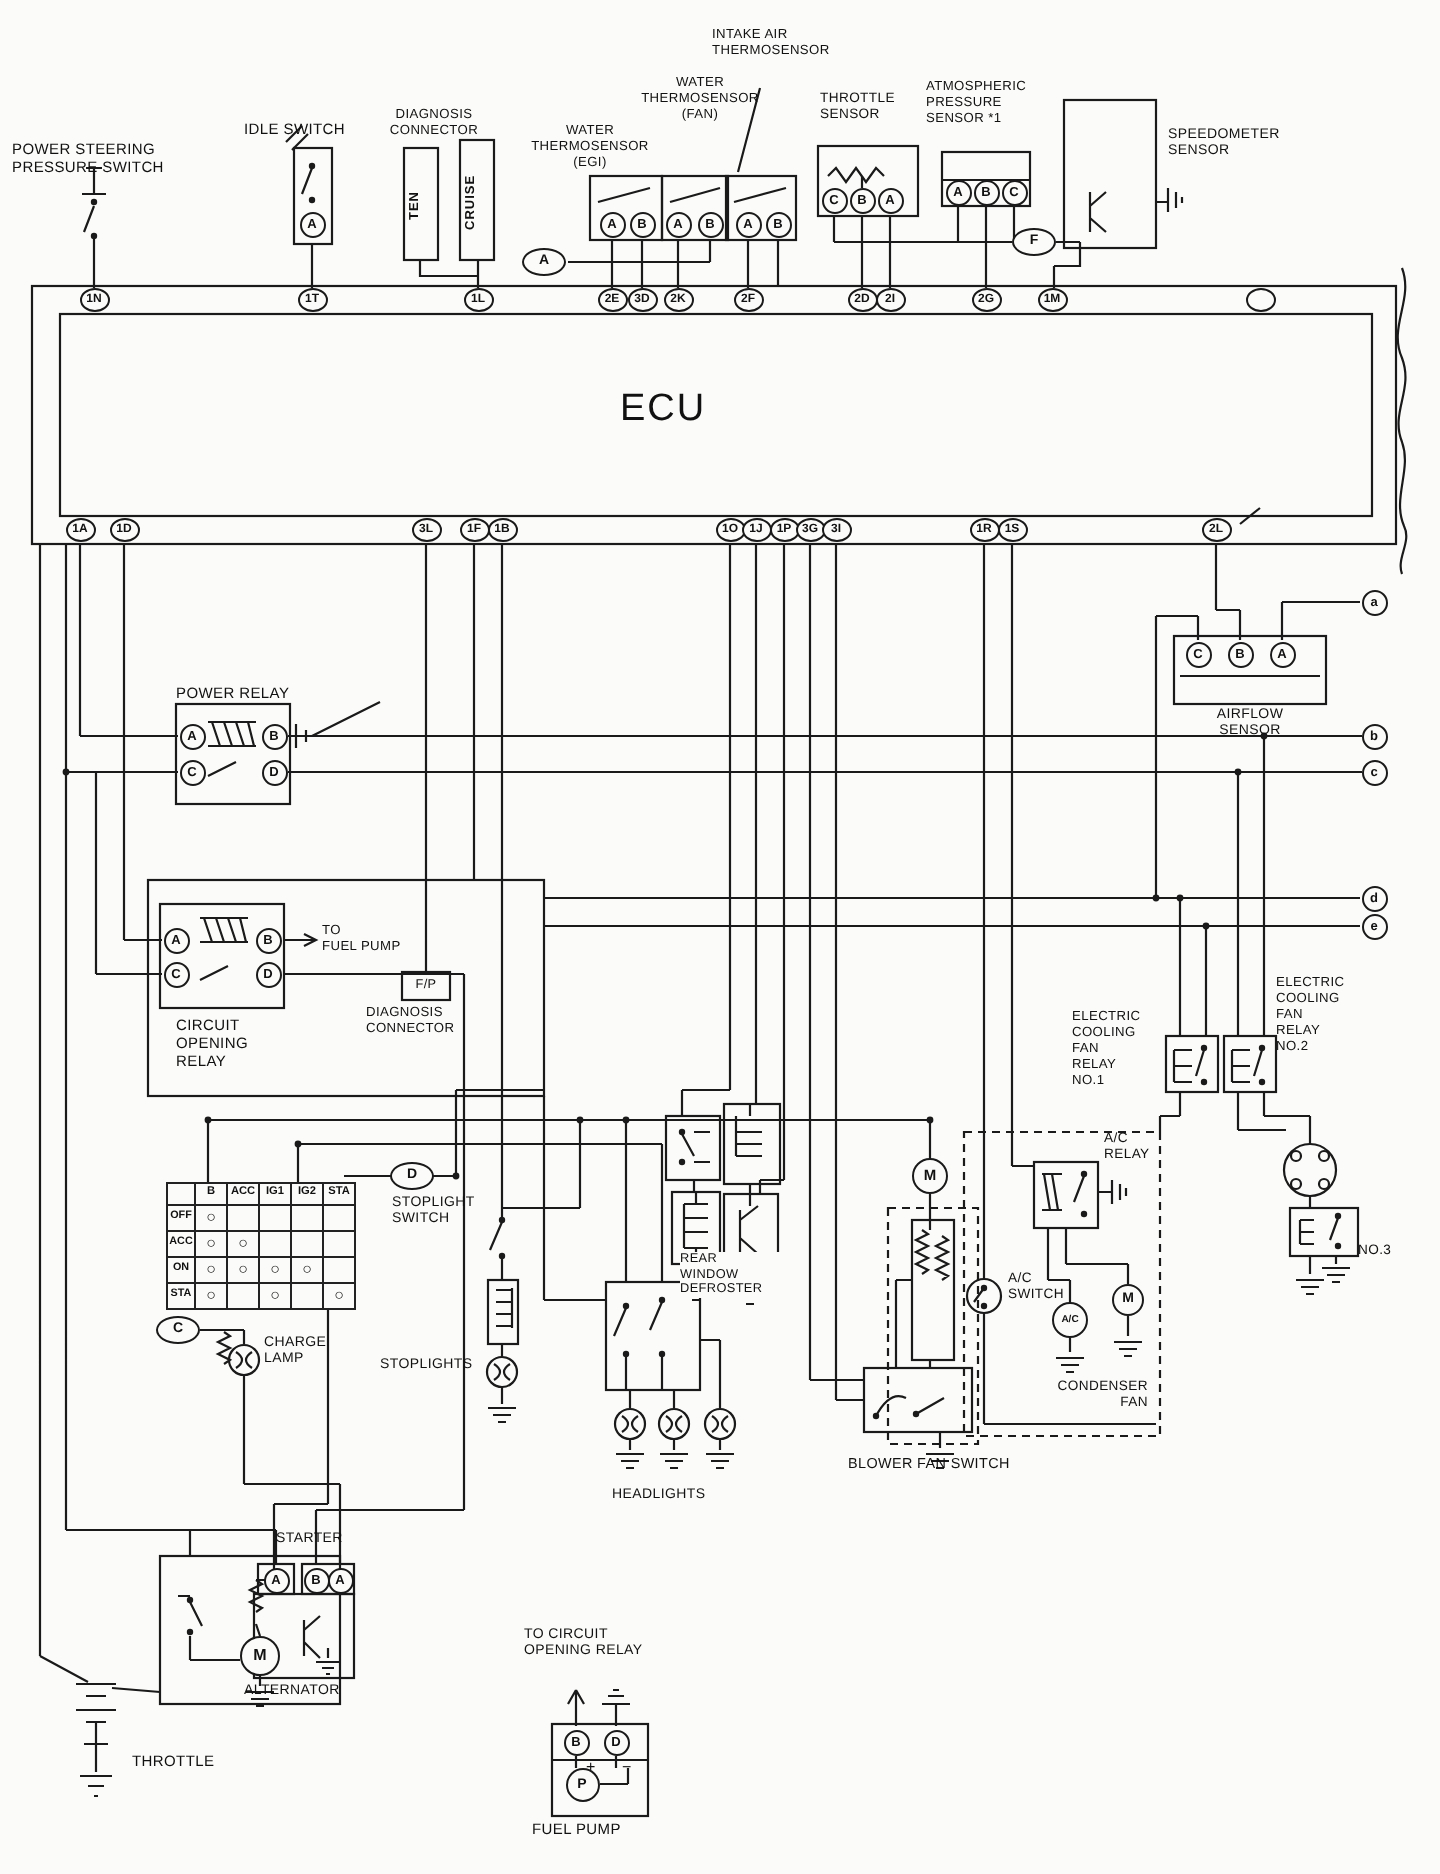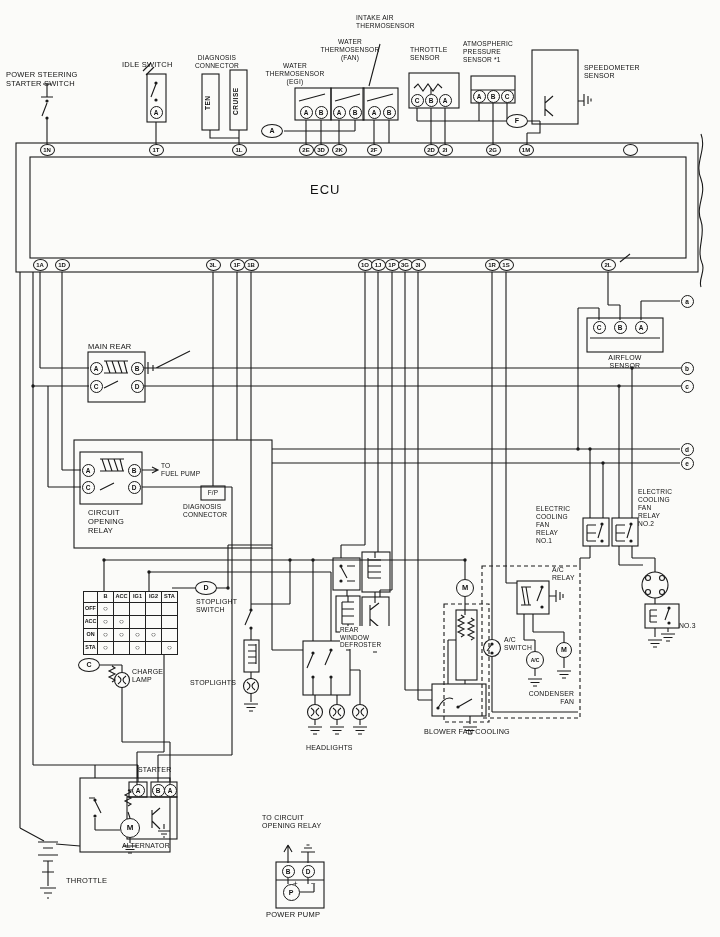--- a/index.html
+++ b/index.html
@@ -242,63 +242,63 @@
       <circle class="dot" cx="492" cy="653" r="1.6"></circle>
   <circle class="dot" cx="313" cy="653" r="1.6"></circle>
       <circle class="dot" cx="331" cy="650" r="1.6"></circle>
   <circle class="dot" cx="313" cy="677" r="1.6"></circle>
       <circle class="dot" cx="331" cy="677" r="1.6"></circle>
   <circle class="dot" cx="438" cy="708" r="1.6"></circle>
       <circle class="dot" cx="458" cy="707" r="1.6"></circle>
 </svg>
 
 <div class="lbl" style="left:6px;top:70px;width:112px;font-size:7.5px">POWER STEERING
-STARTER SWITCH</div>
+PRESSURE SWITCH</div>
 <div class="lbl" style="left:122px;top:60px;width:70px;font-size:7.5px">IDLE SWITCH</div>
 <div class="lbl" style="left:186px;top:54px;width:62px;font-size:6.6px;text-align:center">DIAGNOSIS
 CONNECTOR</div>
 <div class="vtext" style="left:204px;top:80px;height:46px">TEN</div>
 <div class="vtext" style="left:232px;top:74px;height:54px">CRUISE</div>
 <div class="lbl" style="left:252px;top:62px;width:86px;font-size:6.6px;text-align:center">WATER
 THERMOSENSOR
 (EGI)</div>
 <div class="lbl" style="left:312px;top:38px;width:76px;font-size:6.6px;text-align:center">WATER
 THERMOSENSOR
 (FAN)</div>
 <div class="lbl" style="left:356px;top:14px;width:84px;font-size:6.6px">INTAKE AIR
 THERMOSENSOR</div>
 <div class="lbl" style="left:410px;top:46px;width:58px;font-size:6.8px">THROTTLE
 SENSOR</div>
 <div class="lbl" style="left:463px;top:40px;width:66px;font-size:6.6px">ATMOSPHERIC
 PRESSURE
 SENSOR *1</div>
 <div class="lbl" style="left:584px;top:64px;width:84px;font-size:7px">SPEEDOMETER
 SENSOR</div>
-<div class="lbl" style="left:310px;top:182px;width:60px;font-size:13px;letter-spacing:1px">ECU</div>
+<div class="lbl" style="left:310px;top:194px;width:60px;font-size:19px;letter-spacing:1px">ECU</div>
 <div class="lbl" style="left:586px;top:354px;width:78px;font-size:7px;text-align:center">AIRFLOW
 SENSOR</div>
-<div class="lbl" style="left:88px;top:342px;width:70px;font-size:7.5px">MAIN REAR</div>
+<div class="lbl" style="left:88px;top:342px;width:70px;font-size:7.5px">POWER RELAY</div>
 <div class="lbl" style="left:88px;top:508px;width:60px;font-size:7.5px">CIRCUIT
 OPENING
 RELAY</div>
 <div class="lbl" style="left:161px;top:462px;width:60px;font-size:6.6px">TO
 FUEL PUMP</div>
 <div class="lbl" style="left:201px;top:489px;width:24px;font-size:6.4px;text-align:center">F/P</div>
 <div class="lbl" style="left:183px;top:503px;width:70px;font-size:6.6px">DIAGNOSIS
 CONNECTOR</div>
 <div class="lbl" style="left:196px;top:598px;width:58px;font-size:7px">STOPLIGHT
 SWITCH</div>
 <div class="lbl" style="left:190px;top:679px;width:52px;font-size:7px">STOPLIGHTS</div>
 <div class="lbl" style="left:132px;top:668px;width:52px;font-size:7px">CHARGE
 LAMP</div>
 <div class="lbl" style="left:340px;top:626px;width:60px;font-size:6.4px;background:#fbfbf9">REAR
 WINDOW
 DEFROSTER</div>
 <div class="lbl" style="left:306px;top:744px;width:70px;font-size:7px">HEADLIGHTS</div>
-<div class="lbl" style="left:424px;top:728px;width:110px;font-size:7.2px">BLOWER FAN COOLING</div>
+<div class="lbl" style="left:424px;top:728px;width:110px;font-size:7.2px">BLOWER FAN SWITCH</div>
 <div class="lbl" style="left:552px;top:566px;width:36px;font-size:6.8px">A/C
 RELAY</div>
 <div class="lbl" style="left:504px;top:636px;width:44px;font-size:6.8px">A/C
 SWITCH</div>
 <div class="lbl" style="left:516px;top:690px;width:58px;font-size:6.8px;text-align:right">CONDENSER
 FAN</div>
 <div class="lbl" style="left:536px;top:505px;width:46px;font-size:6.6px">ELECTRIC
 COOLING
 FAN
 RELAY
@@ -307,21 +307,21 @@
 COOLING
 FAN
 RELAY
 NO.2</div>
 <div class="lbl" style="left:679px;top:622px;width:34px;font-size:6.8px">NO.3</div>
 <div class="lbl" style="left:138px;top:766px;width:48px;font-size:7px">STARTER</div>
 <div class="lbl" style="left:122px;top:842px;width:62px;font-size:7px">ALTERNATOR</div>
 <div class="lbl" style="left:66px;top:876px;width:50px;font-size:7.5px">THROTTLE</div>
 <div class="lbl" style="left:262px;top:814px;width:80px;font-size:7px">TO CIRCUIT
 OPENING RELAY</div>
-<div class="lbl" style="left:266px;top:910px;width:68px;font-size:7.5px">POWER PUMP</div>
+<div class="lbl" style="left:266px;top:910px;width:68px;font-size:7.5px">FUEL PUMP</div>
 <div class="lbl" style="left:293px;top:879px;width:10px;font-size:8px">+</div>
 <div class="lbl" style="left:311px;top:879px;width:10px;font-size:8px">−</div>
 
 <div class="pin" style="left:39.5px;top:144px">1N</div>
 <div class="pin" style="left:148.5px;top:144px">1T</div>
 <div class="pin" style="left:231.5px;top:144px">1L</div>
 <div class="pin" style="left:298.5px;top:144px">2E</div>
 <div class="pin" style="left:313.5px;top:144px">3D</div>
 <div class="pin" style="left:331.5px;top:144px">2K</div>
 <div class="pin" style="left:366.5px;top:144px">2F</div>

